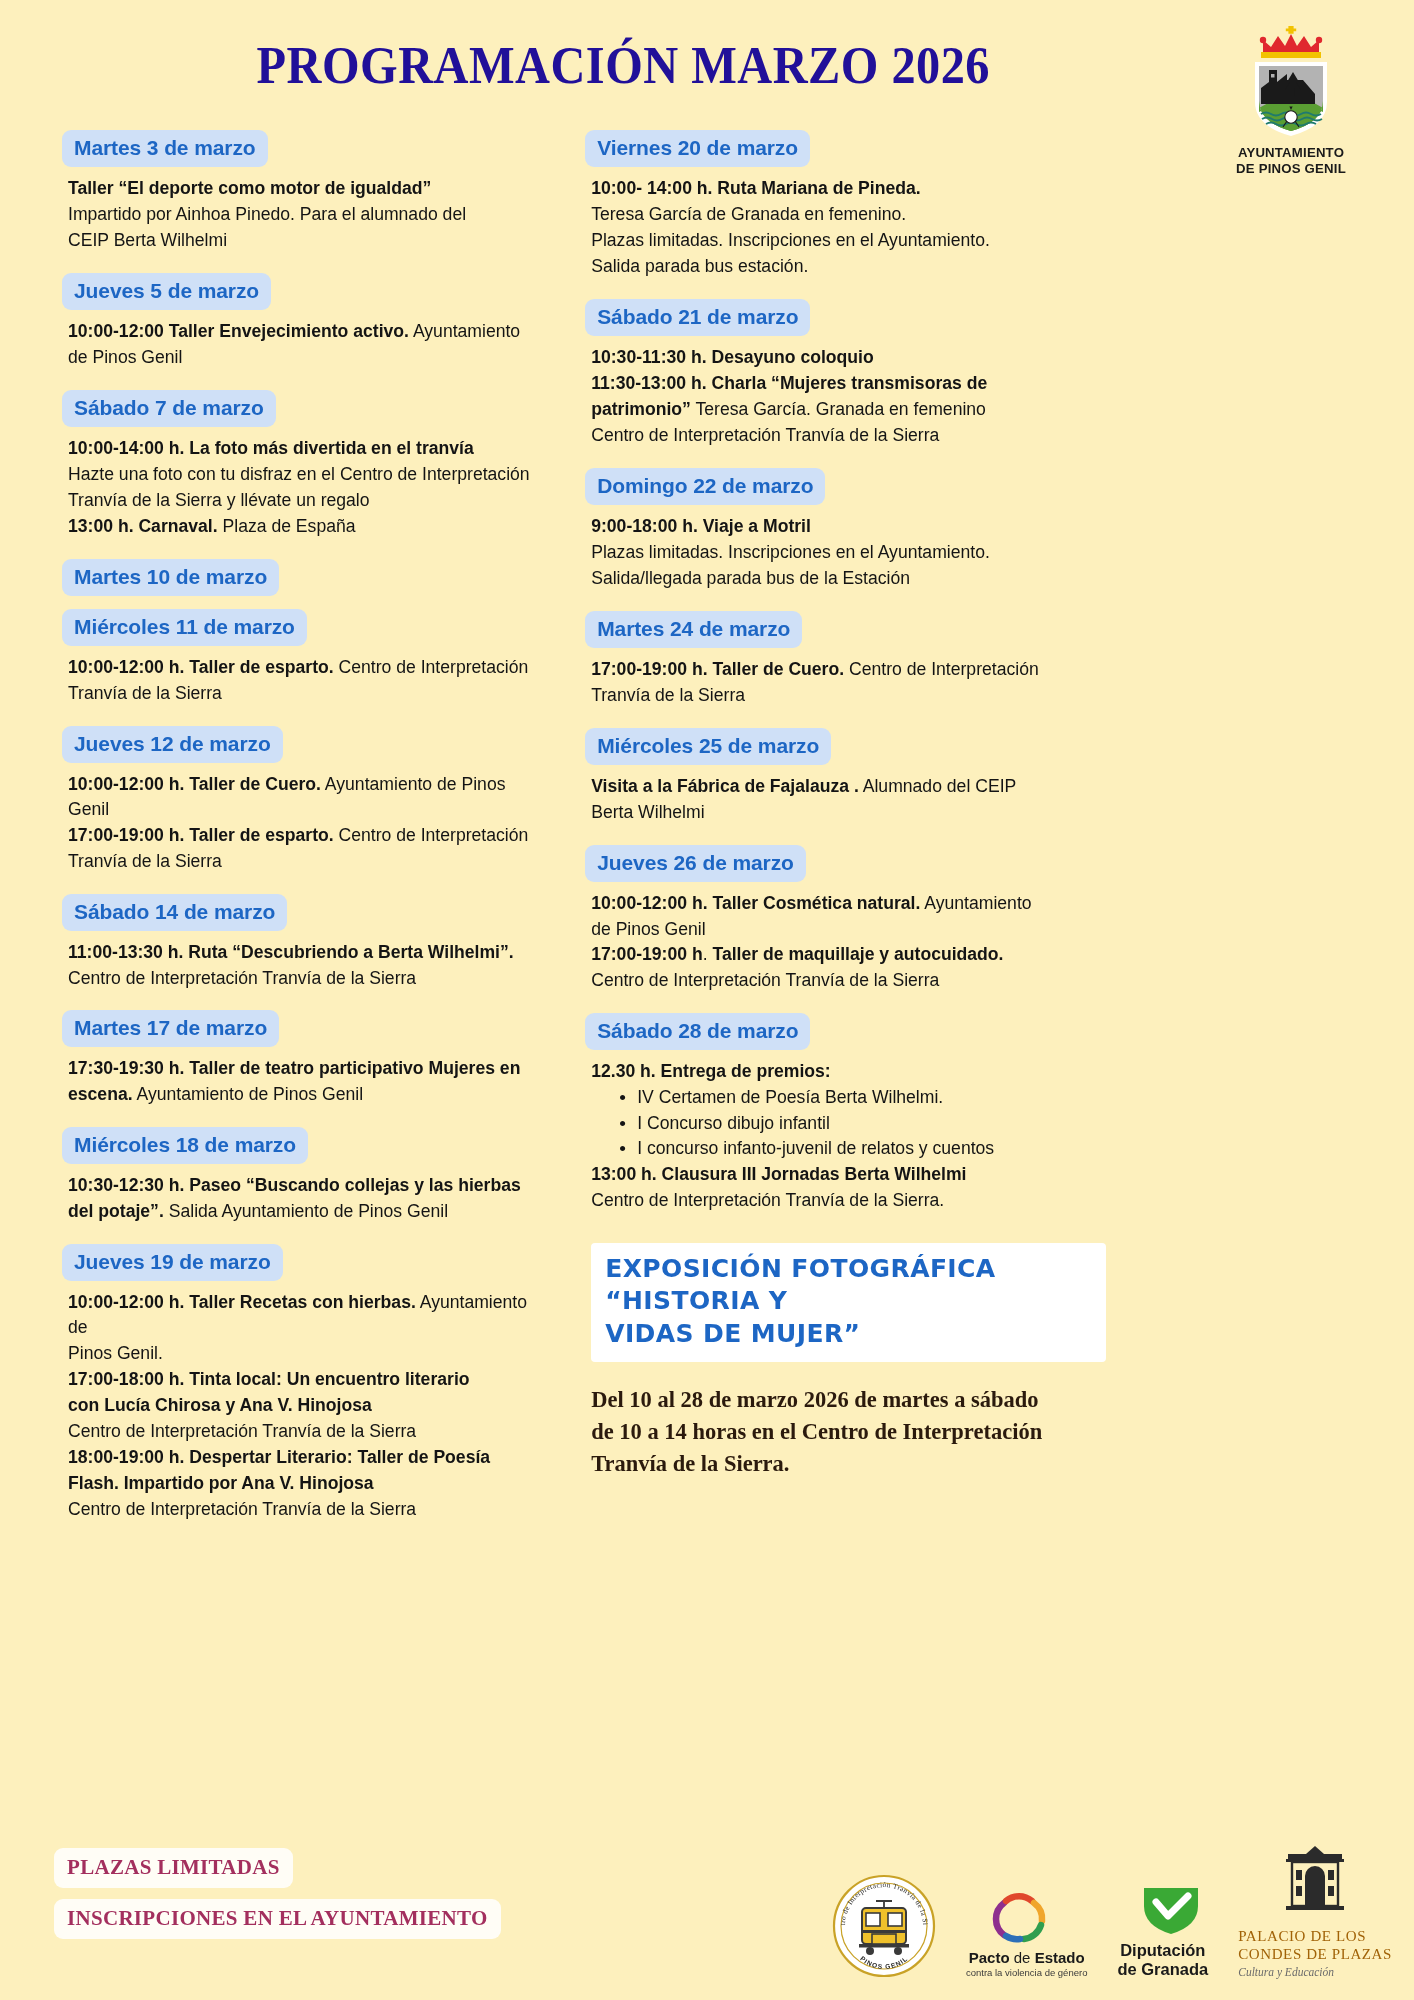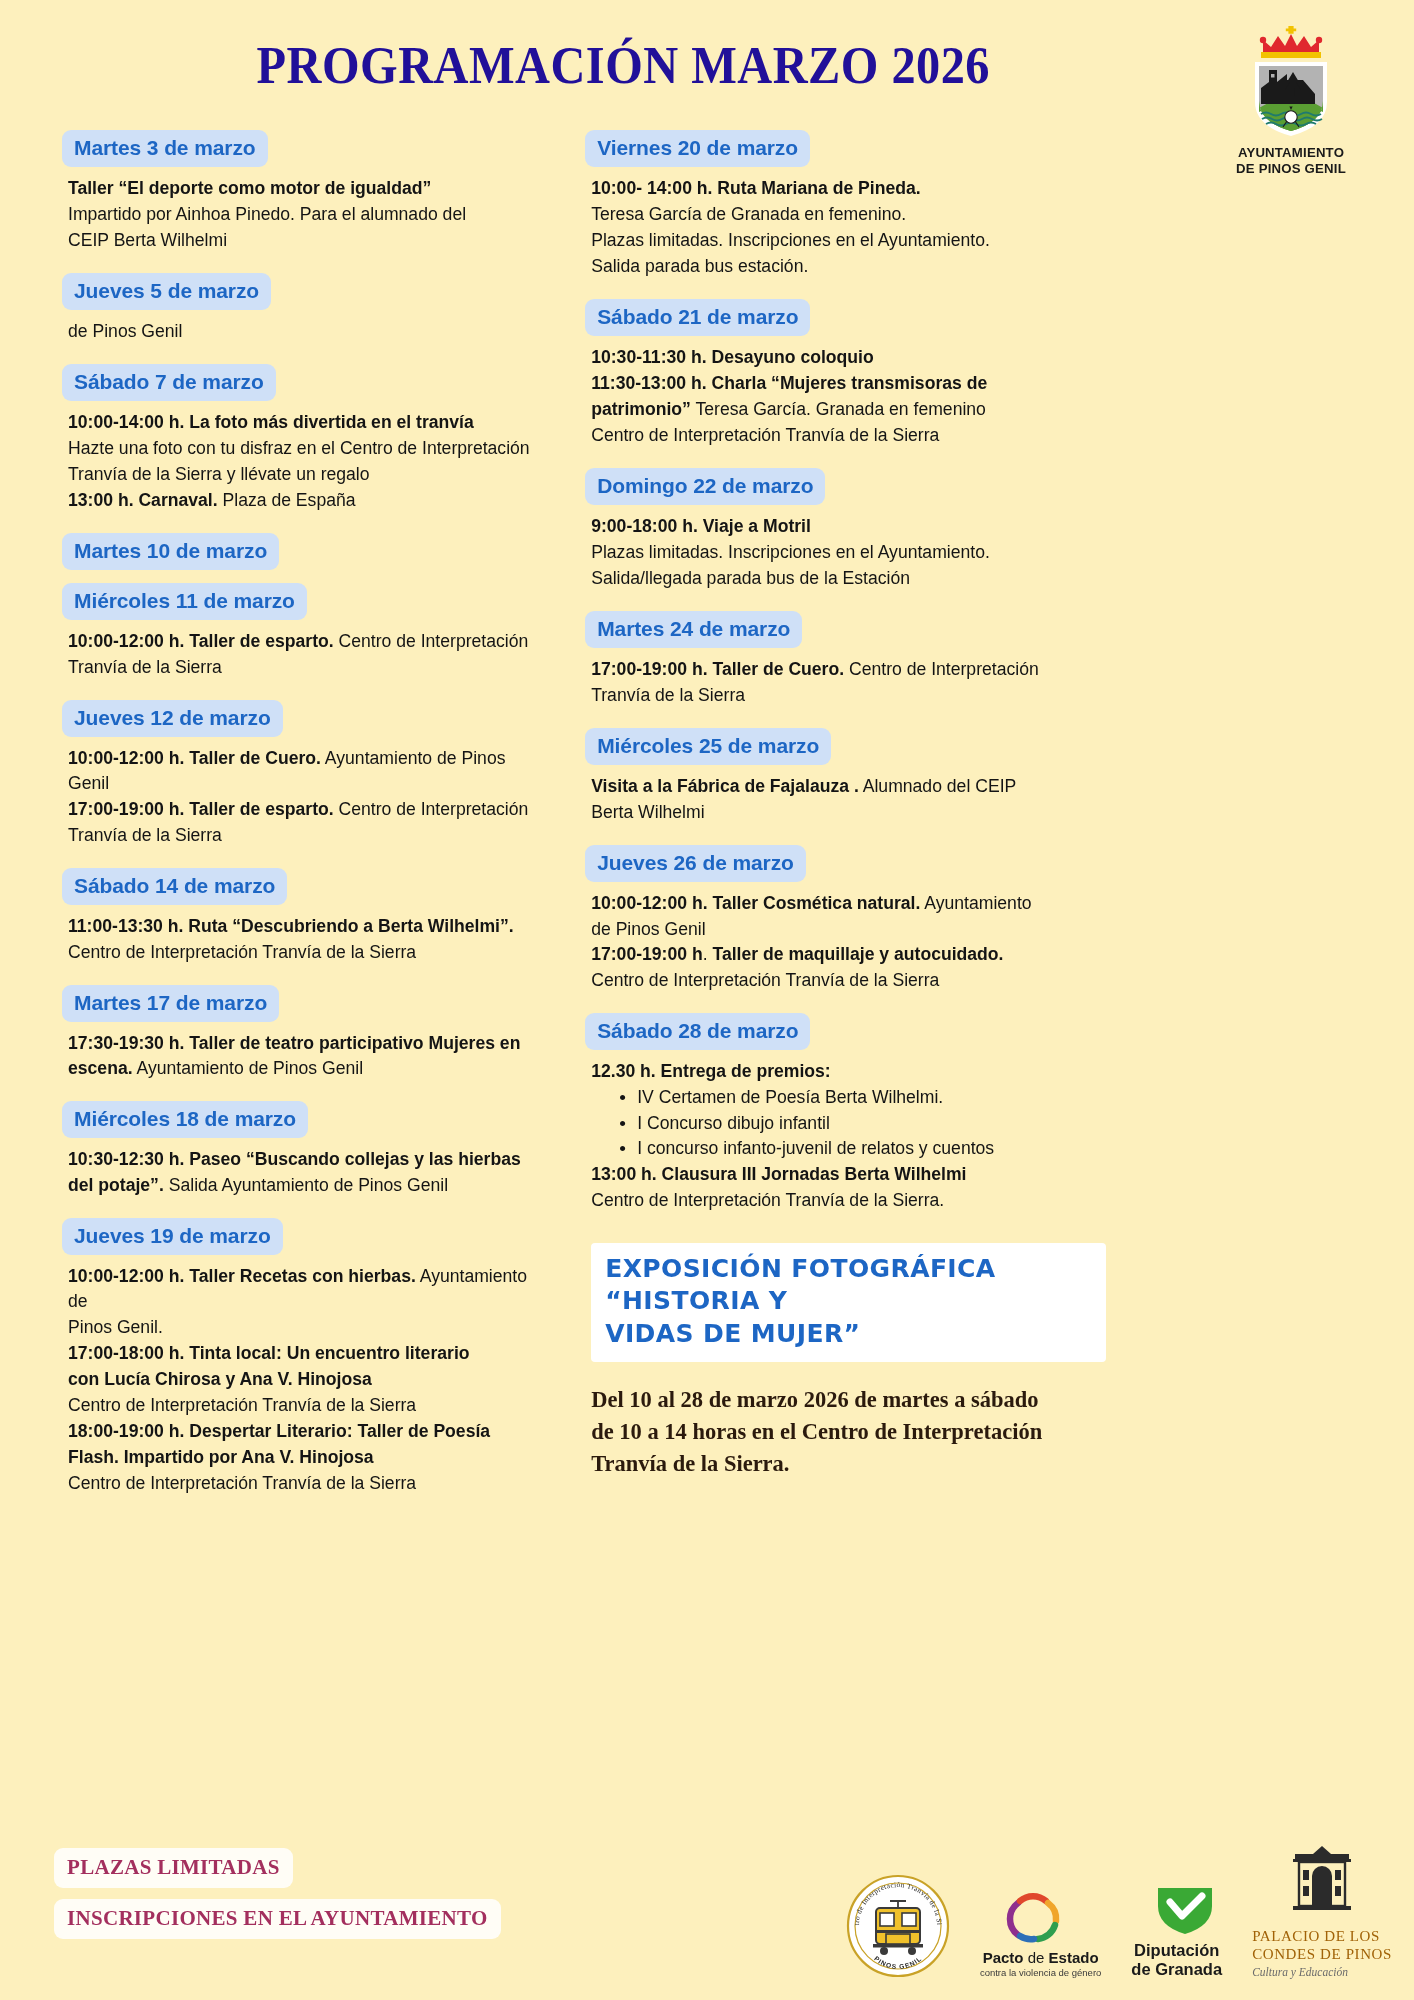--- a/index.html
+++ b/index.html
@@ -215,20 +215,21 @@
 </div>
 
 <div class="columns">
   <div class="col col-left" id="col-left">
       <div class="day"><div class="day-chip">Martes 3 de marzo</div><div class="entries">
           <div class="entry"><b>Taller “El deporte como motor de igualdad”</b></div>
           <div class="entry"><span>Impartido por Ainhoa Pinedo. Para el alumnado del</span></div>
           <div class="entry"><span>CEIP  Berta Wilhelmi</span></div>
         </div></div>
       <div class="day"><div class="day-chip">Jueves 5 de marzo</div><div class="entries">
+          <div class="entry"><b>10:00-12:00 Taller Envejecimiento activo.</b><span> Ayuntamiento</span></div>
           <div class="entry"><span>de Pinos Genil</span></div>
         </div></div>
       <div class="day"><div class="day-chip">Sábado 7 de marzo</div><div class="entries">
           <div class="entry"><b>10:00-14:00 h. La foto más divertida en el tranvía</b></div>
           <div class="entry"><span>Hazte una foto con tu disfraz en el Centro de Interpretación</span></div>
           <div class="entry"><span>Tranvía de la Sierra y llévate un regalo</span></div>
           <div class="entry"><b>13:00 h. Carnaval.</b><span> Plaza de España</span></div>
         </div></div>
       <div class="day"><div class="day-chip">Martes 10 de marzo</div></div>
       <div class="day"><div class="day-chip">Miércoles 11 de marzo</div><div class="entries">
@@ -387,17 +388,17 @@
       <path d="M31 22 a10 10 0 0 1 10 10 L41 62 L21 62 L21 32 a10 10 0 0 1 10 -10 z" fill="#2b2b2b"></path>
       <rect x="12" y="26" width="6" height="10" fill="#2b2b2b"></rect>
       <rect x="44" y="26" width="6" height="10" fill="#2b2b2b"></rect>
       <rect x="12" y="42" width="6" height="10" fill="#2b2b2b"></rect>
       <rect x="44" y="42" width="6" height="10" fill="#2b2b2b"></rect>
       <rect x="2" y="62" width="58" height="4" fill="#2b2b2b"></rect>
       <path d="M22 10 L31 2 L40 10 Z" fill="#2b2b2b"></path>
     </svg>
     <div class="gabia-text">
       <div class="gabia-name">PALACIO DE LOS</div>
-      <div class="gabia-name">CONDES DE PINOS</div>
+      <div class="gabia-name">CONDES DE PLAZAS</div>
       <div class="gabia-sub">Cultura y Educación</div>
     </div>
   </div>
 </div>
 
 </body></html>

